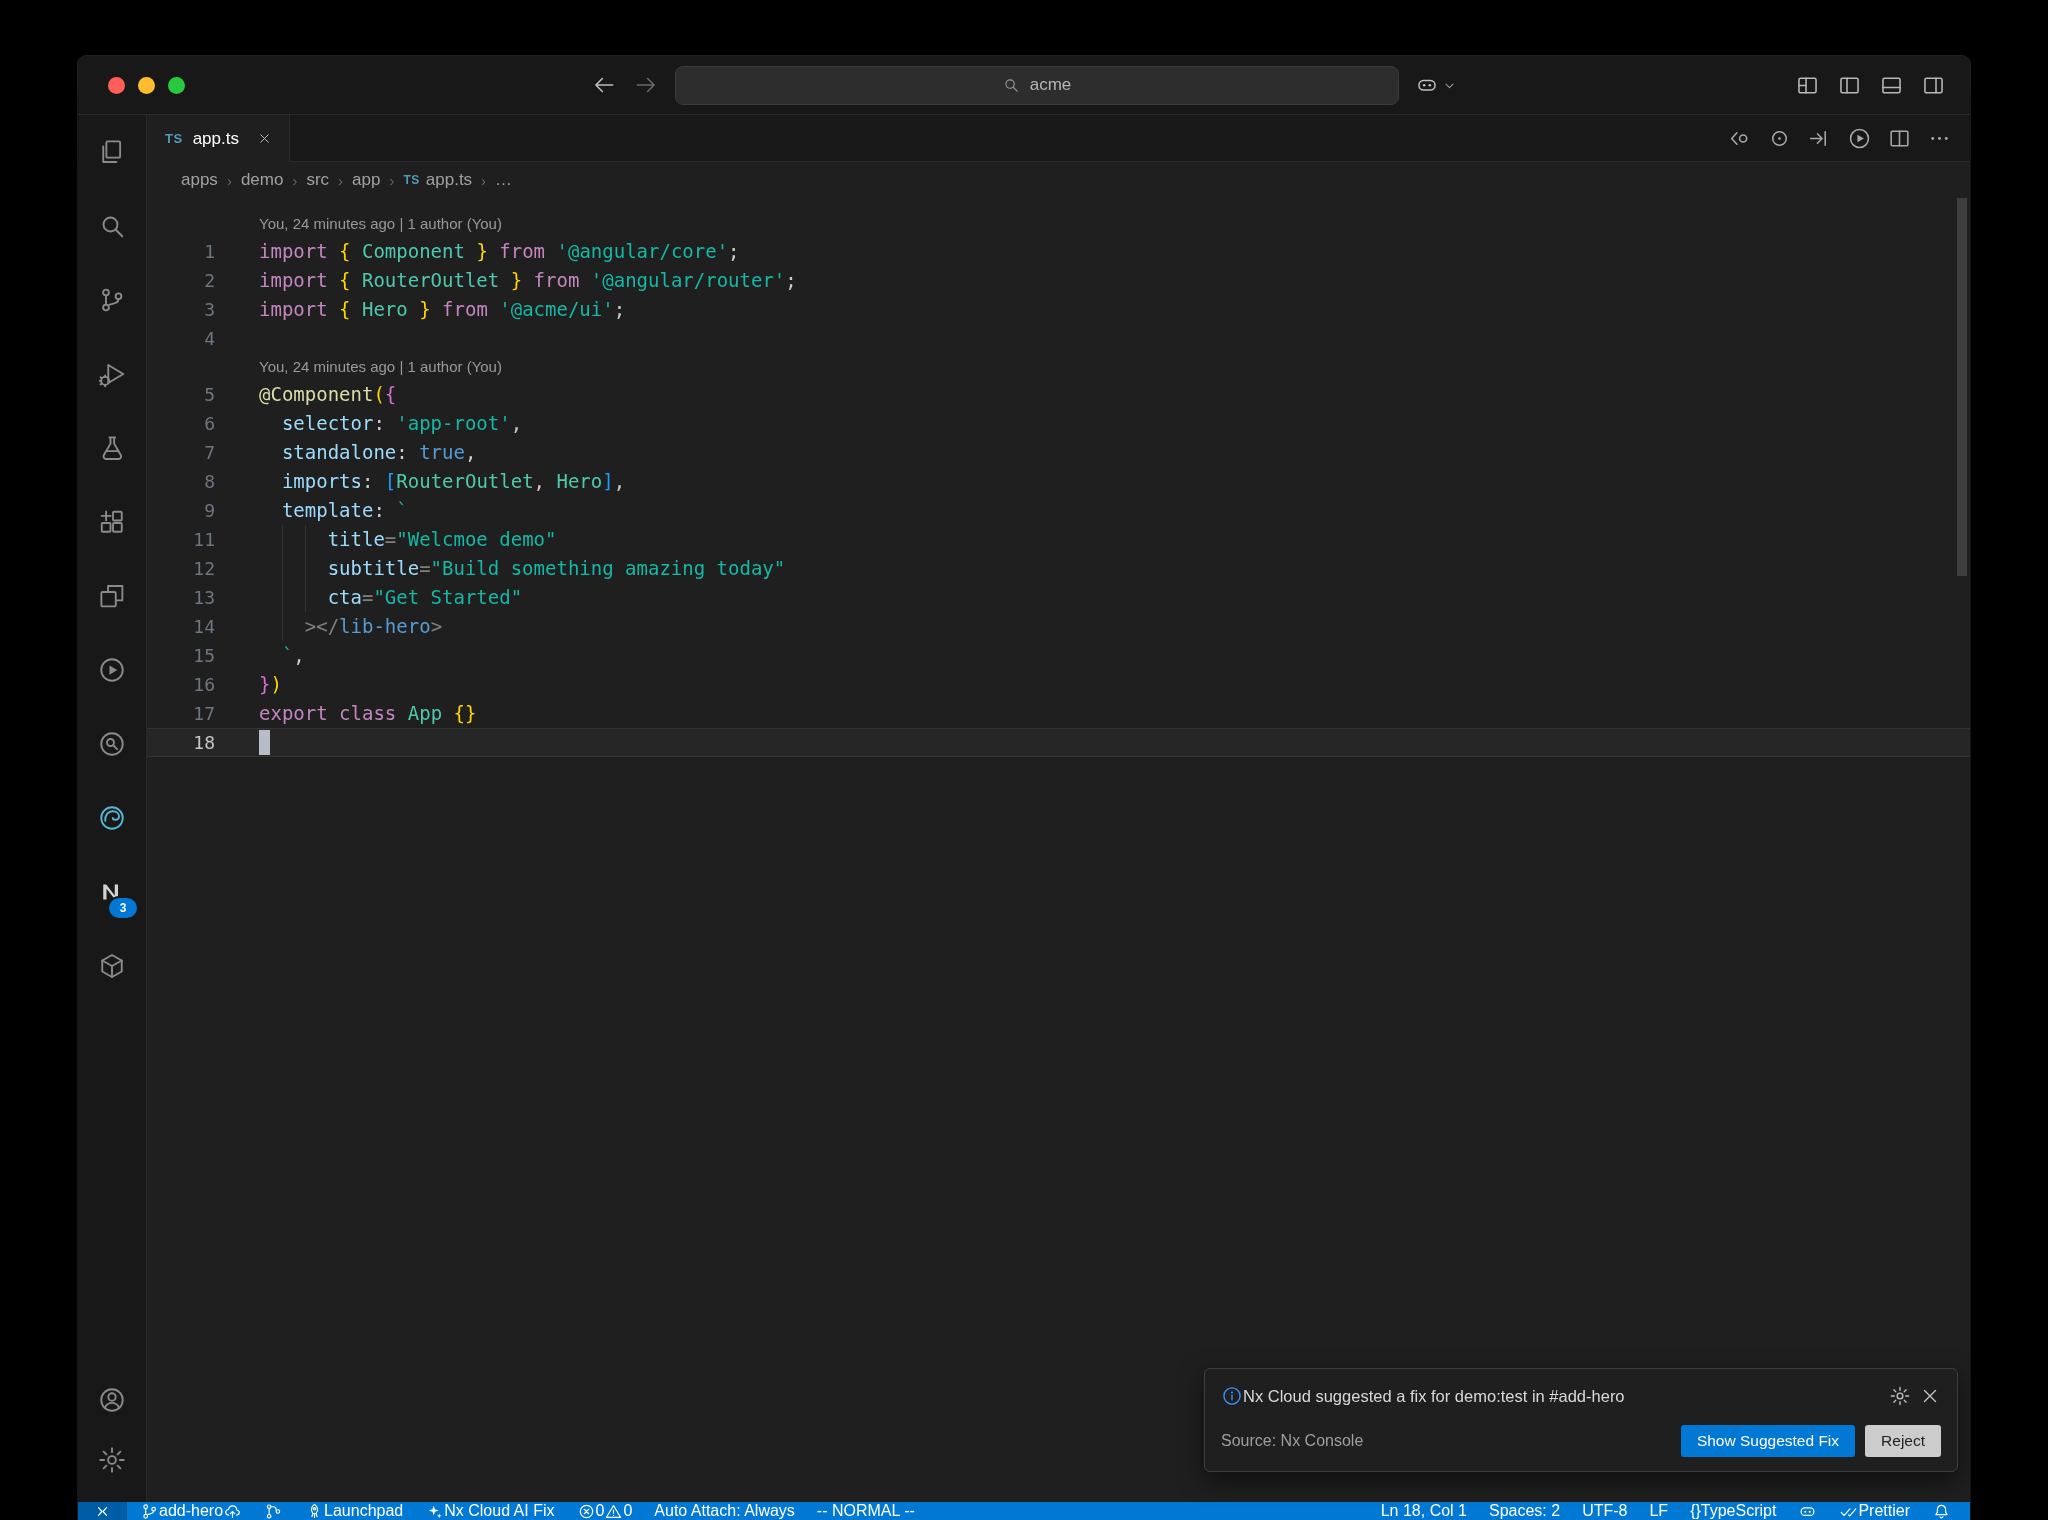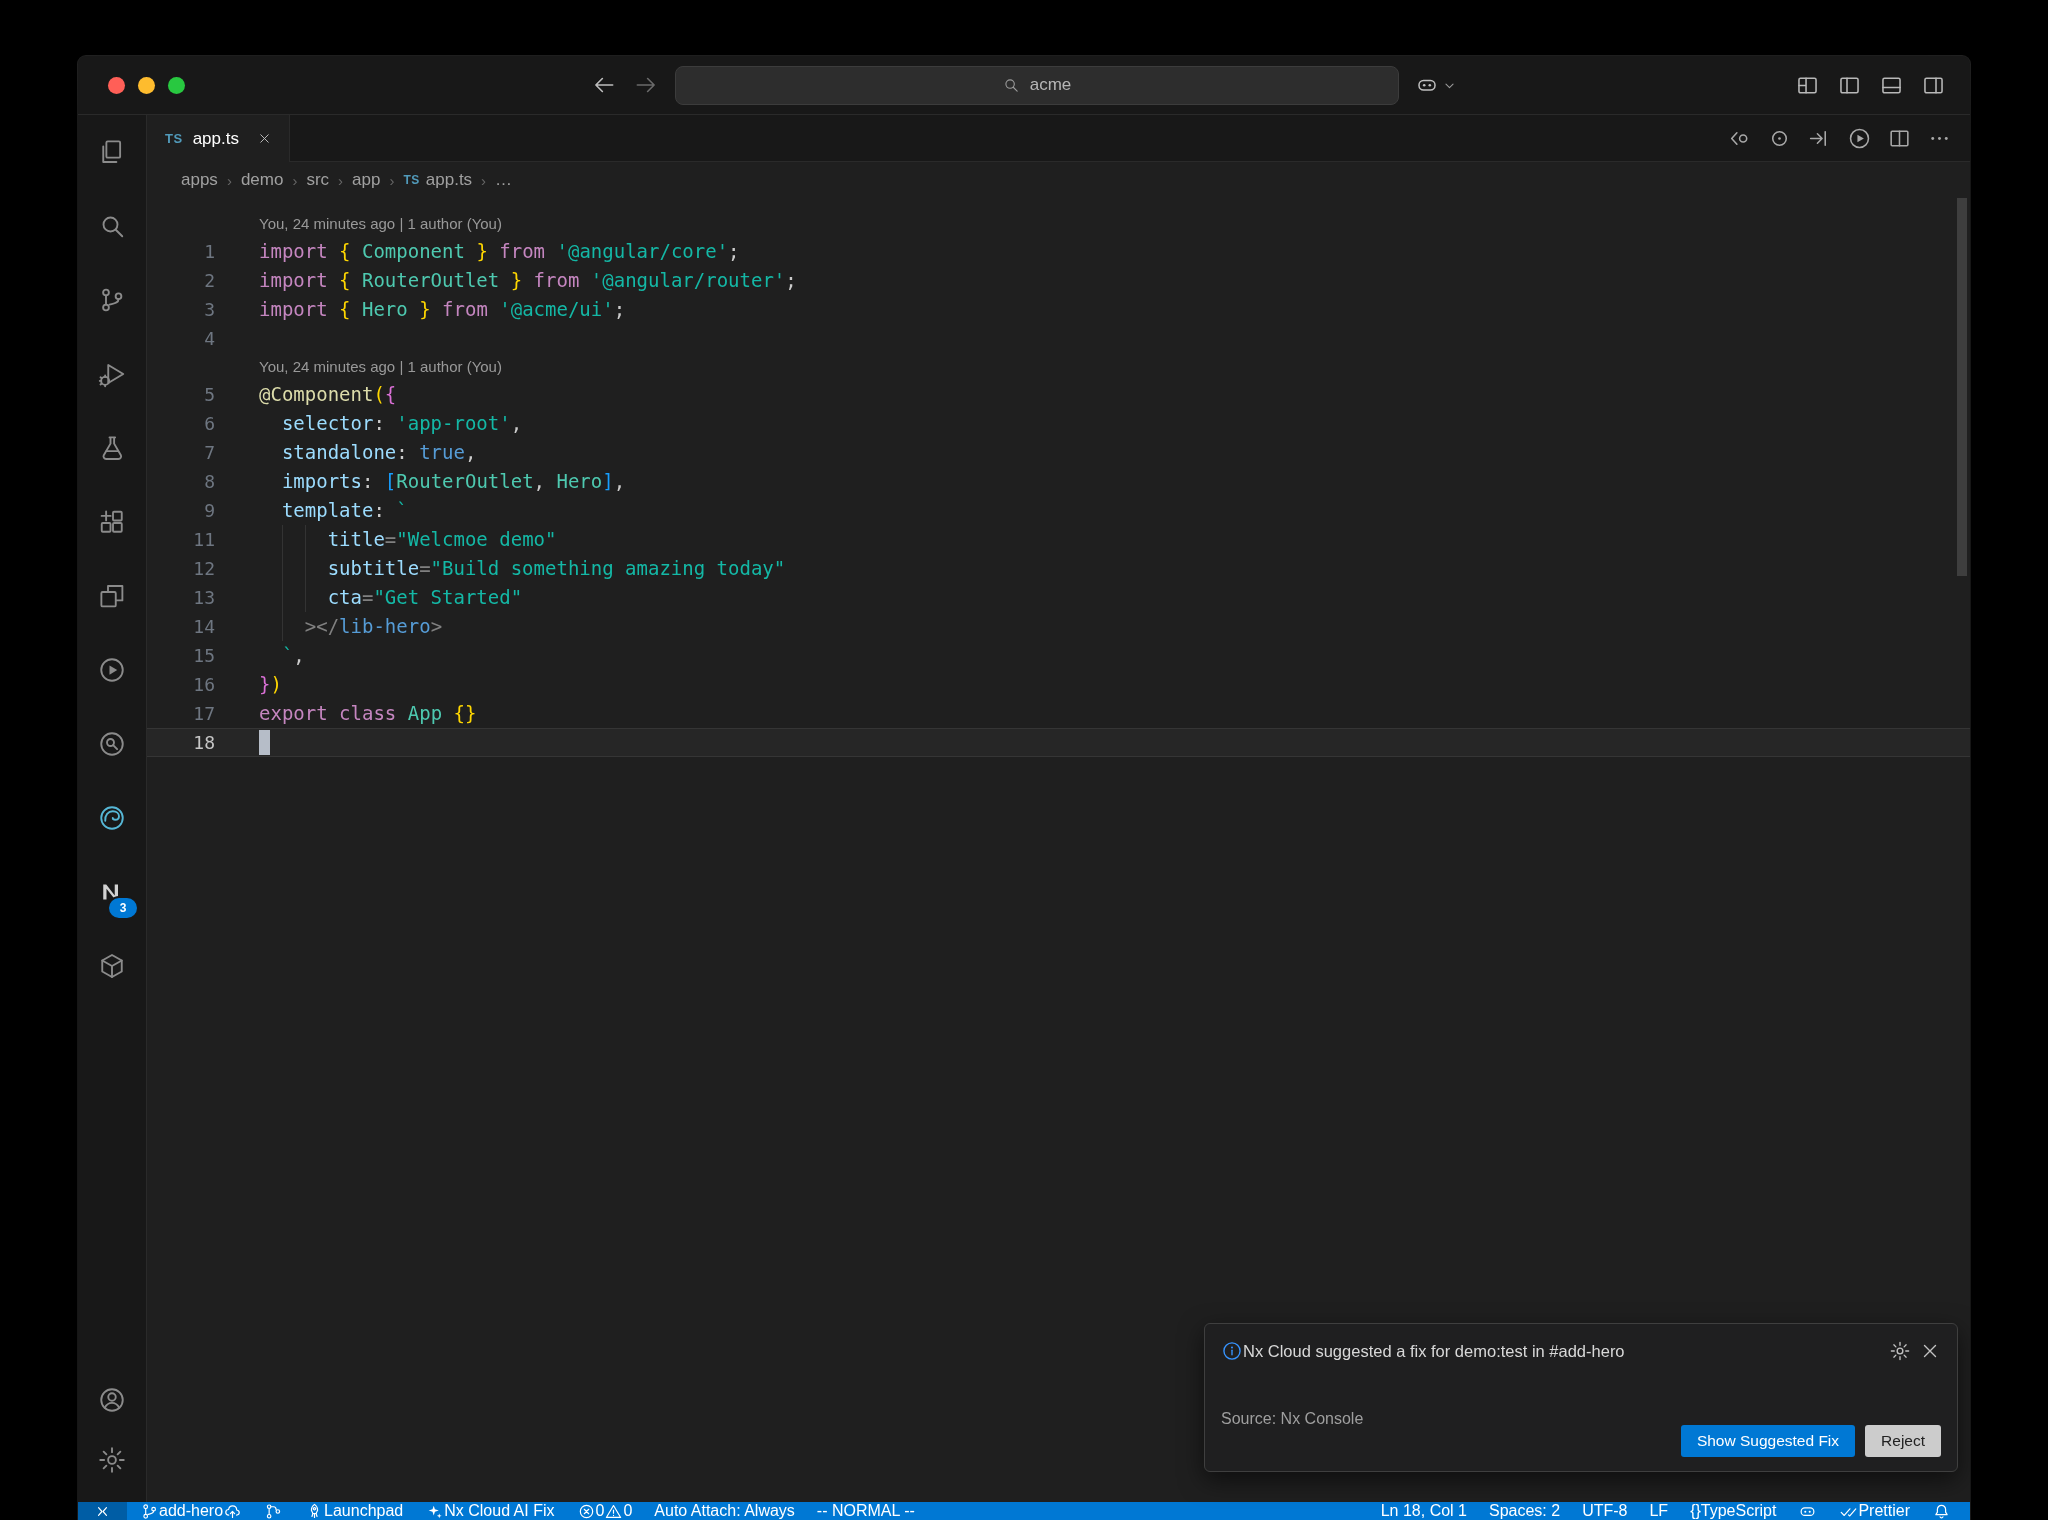--- a/index.html
+++ b/index.html
@@ -93,21 +93,21 @@
   
   .notification{position:absolute;right:12px;bottom:64px;width:720px;background:#1f1f20;
                 border:1px solid #3f3f3f;border-radius:6px;box-shadow:0 8px 24px rgba(0,0,0,.55);
                 padding:16px 16px 14px;z-index:5;}
   .notif-row1{display:flex;align-items:center;}
   .notif-icon{width:22px;height:22px;color:#3794ff;flex:none;}
   .notif-msg{flex:1;color:#d8d8d8;font-size:16.5px;}
   .notif-tool{width:22px;height:22px;color:#c2c2c2;margin-left:8px;}
   .notif-row2{display:flex;align-items:center;margin-top:18px;gap:10px;}
   .notif-src{color:#9f9f9f;font-size:16px;flex:1;}
-  .btn{font-size:15.5px;padding:7px 16px;border-radius:3px;border:none;font-family:inherit;margin-top:45px;}
+  .btn{font-size:15.5px;padding:7px 16px;border-radius:3px;border:none;font-family:inherit;}
   .btn.primary{background:#0078d4;color:#fff;}
   .btn.secondary{background:#cccccc;color:#222;}
 
   
   .ic{display:inline-flex;}
   .ic svg{width:100%;height:100%;display:block;}
   .ic svg *{fill:none;stroke:currentColor;stroke-width:1.5;stroke-linecap:round;stroke-linejoin:round;}
   .ic svg .f{fill:currentColor;stroke:none;}
 </style>
 </head>

